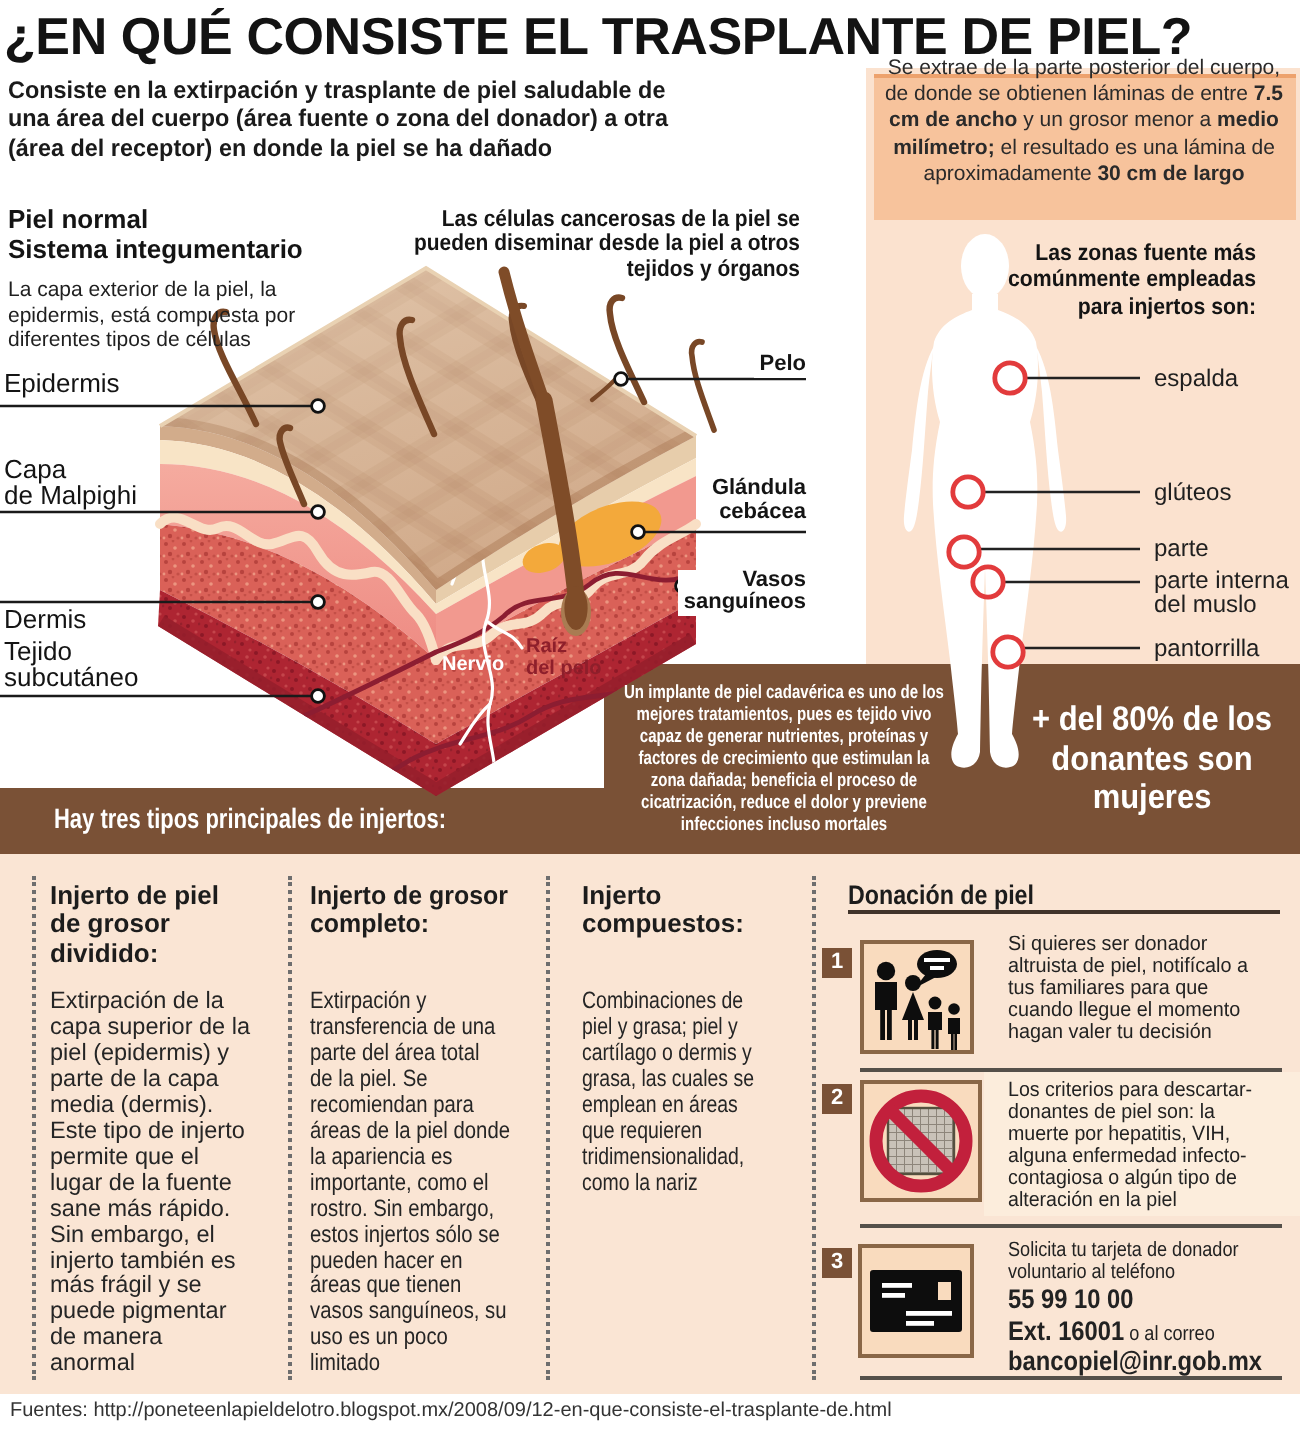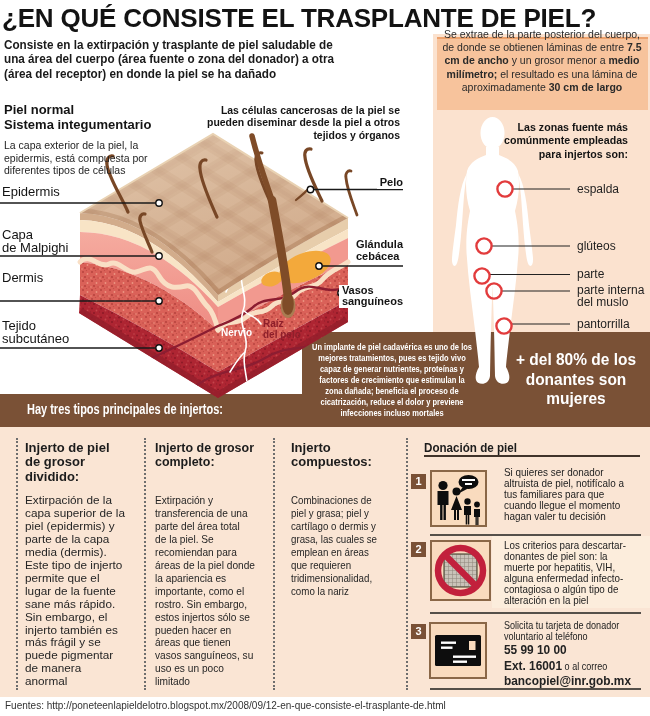--- a/index.html
+++ b/index.html
@@ -19,23 +19,23 @@
   
   #title{left:2px;top:3px;font-size:26px;font-weight:700;color:#131313;letter-spacing:-0.2px;white-space:nowrap;}
   #intro{left:4px;top:38px;font-size:12px;font-weight:700;line-height:14.4px;color:#1a1a1a;}
   #piel-normal{left:4px;top:102px;font-size:13px;font-weight:700;line-height:15.4px;color:#141414;}
   #capa-desc{left:4px;top:139px;font-size:10.5px;line-height:12.5px;color:#1f1f1f;}
   #cancer-note{top:104px;text-align:right;font-size:11.5px;font-weight:700;line-height:12.4px;color:#141414;}
   
   .skin-label-l{left:2px;font-size:13px;line-height:12.6px;color:#141414;}
   #lbl-epidermis{top:186px;}
   #lbl-malpighi{top:229px;}
-  #lbl-dermis{top:272px;}
+  #lbl-dermis{top:304px;}
   #lbl-tejido{top:320px;}
-  .skin-label-r{font-size:11px;font-weight:700;line-height:11.5px;color:#141414;background:#fff;padding-left:3px;}
+  .skin-label-r{text-align:right;font-size:11px;font-weight:700;line-height:11.5px;color:#141414;background:#fff;padding-left:3px;}
   #lbl-pelo{top:177px;}
   #lbl-glandula{top:239px;}
   #lbl-vasos{top:268.5px;margin-top:16px;}
   #lbl-nervio{left:221px;top:327px;font-size:10px;font-weight:600;color:#fff;}
   #lbl-raiz{left:263px;top:318px;font-size:10px;font-weight:700;line-height:11.4px;color:#8E1F2B;}
   
   #extract-text{top:28px;text-align:center;font-size:10.5px;line-height:13.2px;color:#2a2a2a;}
   #zones-title{top:121px;text-align:right;font-size:11.5px;font-weight:700;line-height:13.4px;color:#141414;}
   .zone-label{left:577px;font-size:12px;line-height:11.6px;color:#1f1f1f;}
   #zl-0{top:184px;}

